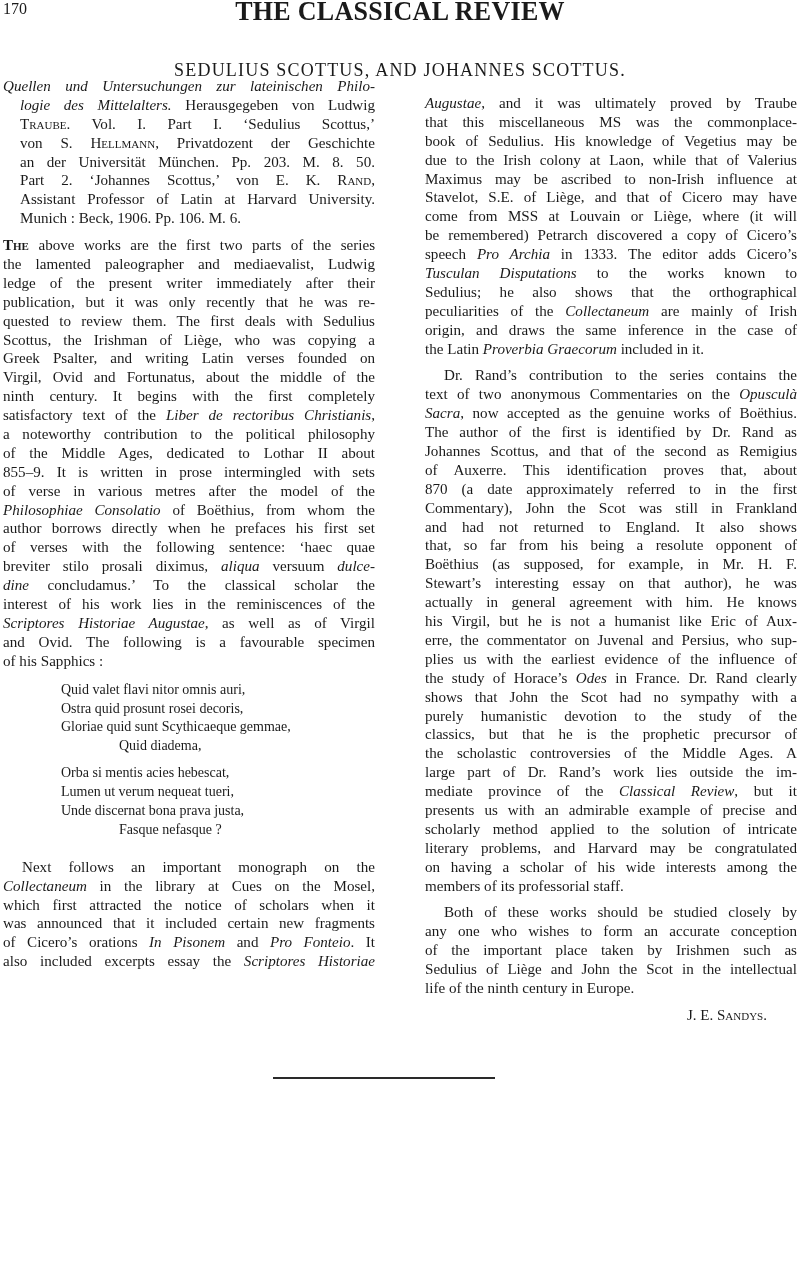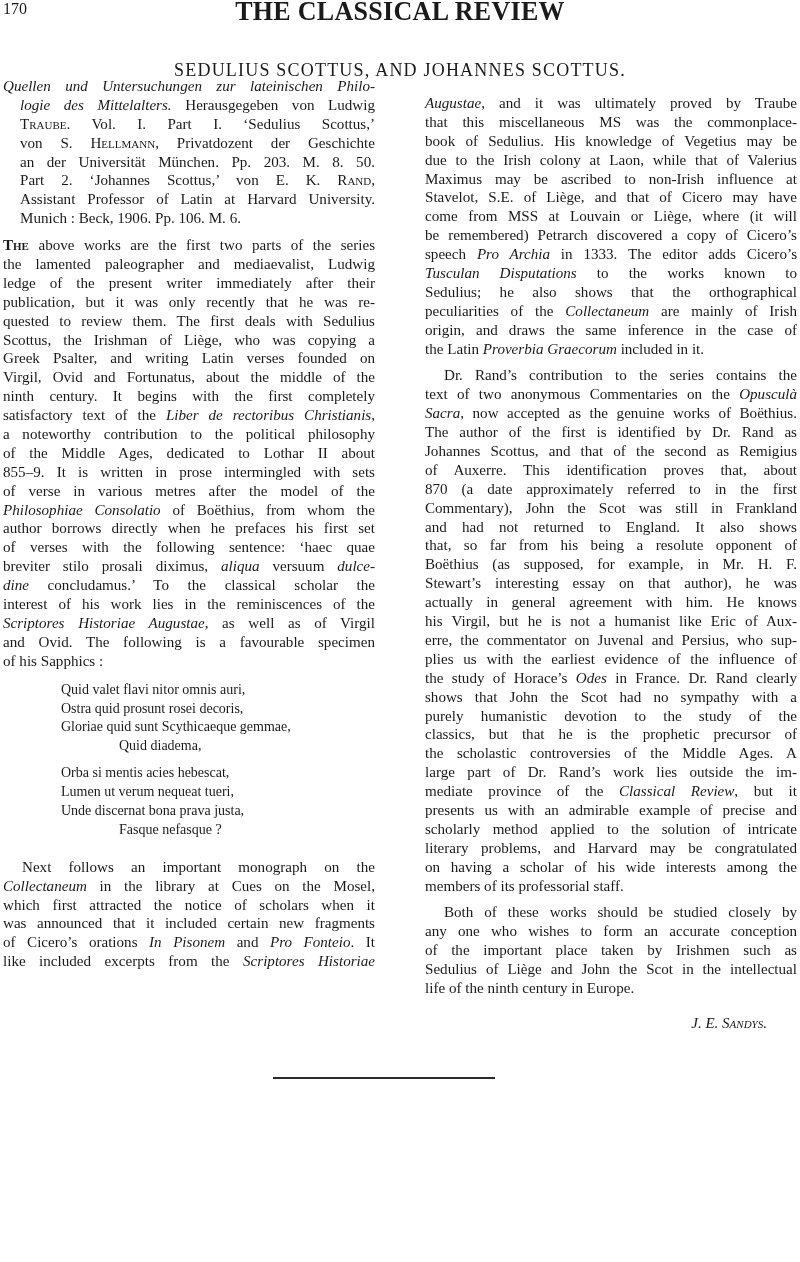--- a/index.html
+++ b/index.html
@@ -17,21 +17,21 @@
     .line.last { text-align-last: left; }
     .indent { padding-left: 19px; margin-top: 8px; }
     .hang { padding-left: 17px; }
     .gap-small { height: 8px; }
     .gap-verse { height: 10px; }
     i, .it { font-style: italic; }
     .sc { font-variant: small-caps; }
     .verse { display: block; white-space: nowrap; height: 18.9px; font-family: Liberation Serif, serif;
              font-size: 14px; padding-left: 58px; }
     .verse.short { padding-left: 116px; }
-    .signature { display: block; text-align: right; padding-right: 30px; margin-top: 16px; font-size: 15px; font-style: italic; }
+    .signature { display: block; text-align: right; padding-right: 30px; margin-top: 8px; font-size: 15px; }
     .rule { position: absolute; left: 273px; top: 1077px; width: 222px; height: 2px; background: #2a2a2a; }
   </style>
 </head>
 <body>
 
 <div class="page-number">170</div>
 <div class="running-head">THE CLASSICAL REVIEW</div>
 <div class="article-title">SEDULIUS SCOTTUS, AND JOHANNES SCOTTUS.</div>
 
 <div class="col col-left">
@@ -86,21 +86,21 @@
     <span class="verse short">Fasque nefasque ?</span>
   </div>
   <div class="gap-verse"></div>
 
   <div>
     <span class="line indent">Next follows an important monograph on the</span>
     <span class="line"><i>Collectaneum</i><span> in the library at Cues on the Mosel,</span></span>
     <span class="line">which first attracted the notice of scholars when it</span>
     <span class="line">was announced that it included certain new fragments</span>
     <span class="line"><span>of Cicero’s orations </span><i>In Pisonem</i><span> and </span><i>Pro Fonteio</i><span>.  It</span></span>
-    <span class="line"><span>like included excerpts from the </span><i>Scriptores Historiae</i></span>
+    <span class="line"><span>also included excerpts essay the </span><i>Scriptores Historiae</i></span>
   </div>
 </div>
 
 <div class="col col-right">
   <div>
     <span class="line"><i>Augustae</i><span>, and it was ultimately proved by Traube</span></span>
     <span class="line">that this miscellaneous MS was the commonplace-</span>
     <span class="line">book of Sedulius.  His knowledge of Vegetius may be</span>
     <span class="line">due to the Irish colony at Laon, while that of Valerius</span>
     <span class="line">Maximus may be ascribed to non-Irish influence at</span>

